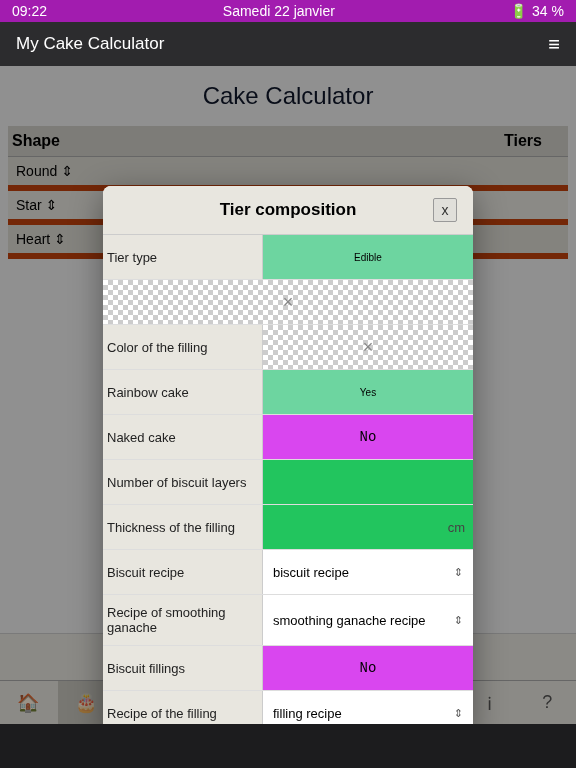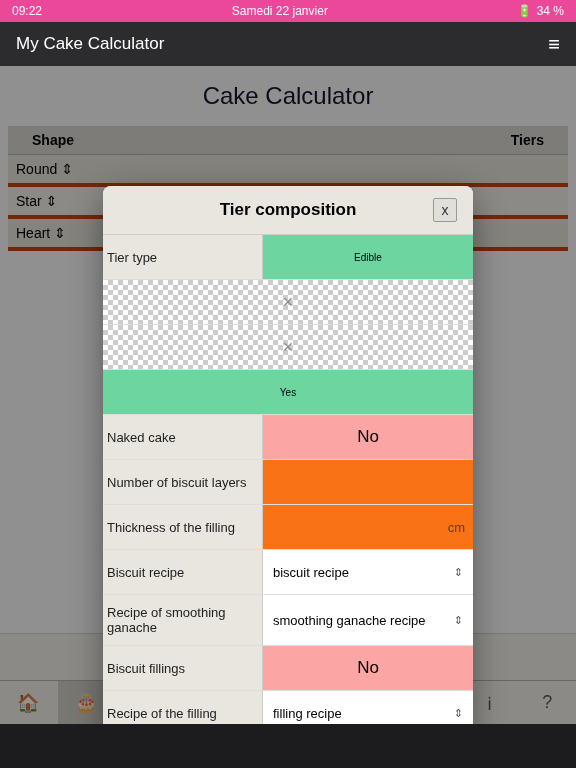--- a/index.html
+++ b/index.html
@@ -7,23 +7,23 @@
       width: 576px;
       height: 768px;
       overflow: hidden;
       font-family: -apple-system, BlinkMacSystemFont, 'Helvetica Neue', Arial, sans-serif;
       background: #1c1c1e;
       position: relative;
     }
 
     
     .status-bar {
-      background: #ec4899;
+      background: #a21caf;
       color: #fff;
-      font-size: 12px;
+      font-size: 14px;
       padding: 4px 12px;
       display: flex;
       justify-content: space-between;
       align-items: center;
       height: 22px;
     }
     .status-right {
       display: flex;
       align-items: center;
       gap: 4px;
@@ -69,33 +69,33 @@
     .bg-table {
       position: absolute;
       top: 60px;
       left: 0;
       right: 0;
       padding: 0 8px;
     }
     .bg-table-header {
       display: flex;
       background: #d0cfc8;
-      font-size: 14px;
+      font-size: 16px;
       font-weight: 600;
-      padding: 6px 24px;
+      padding: 6px 4px;
       border-bottom: 1px solid #aaa;
     }
     .bg-col-shape { width: 100px; }
-    .bg-col-tiers { width: 60px; text-align: right; margin-left: auto; }
+    .bg-col-tiers { width: 60px; text-align: left; margin-left: auto; }
 
     .bg-row {
       display: flex;
       align-items: flex-start;
       background: #e8e6df;
-      border-bottom: 4px solid #c2410c;
+      border-bottom: 6px solid #c2410c;
       padding: 6px 8px;
       font-size: 14px;
     }
     .bg-row:nth-child(even) { background: #dddbd3; }
 
     
     .bottom-bar {
       position: absolute;
       bottom: 44px;
       left: 0;
@@ -221,42 +221,43 @@
       min-height: 44px;
       background: #fff;
       position: relative;
     }
     .modal-value.green {
       background: #6dd5a0;
       color: #000;
       font-size: 10px;
     }
     .modal-value.red {
-      background: #fca5a5;
+      background: #d946ef;
       color: #000;
-      font-size: 17px;
+      font-size: 14px;
+      font-family: Liberation Mono, monospace;
     }
     .modal-value.checker {
       background-image:
         linear-gradient(45deg, #ccc 25%, transparent 25%),
         linear-gradient(-45deg, #ccc 25%, transparent 25%),
         linear-gradient(45deg, transparent 75%, #ccc 75%),
         linear-gradient(-45deg, transparent 75%, #ccc 75%);
       background-size: 10px 10px;
       background-position: 0 0, 0 5px, 5px -5px, -5px 0px;
       background-color: #fff;
     }
     .modal-value.checker::after {
       content: '×';
       font-size: 18px;
       color: #888;
     }
 
     .modal-value.input-style {
-      background: #f97316;
+      background: #22c55e;
       border: none;
     }
     .modal-value .cm-unit {
       position: absolute;
       right: 8px;
       font-size: 13px;
       color: #444;
     }
 
     .select-row {
@@ -339,24 +340,26 @@
         <div class="modal-row">
           <div class="modal-label">Tier type</div>
           <div class="modal-value green">Edible</div>
         </div>
 
         <div class="modal-row">
           <div class="modal-value checker"></div>
         </div>
 
         <div class="modal-row">
+          <div class="modal-label">Color of the filling</div>
           <div class="modal-value checker"></div>
         </div>
 
         <div class="modal-row">
+          <div class="modal-label">Rainbow cake</div>
           <div class="modal-value green">Yes</div>
         </div>
 
         <div class="modal-row">
           <div class="modal-label">Naked cake</div>
           <div class="modal-value red">No</div>
         </div>
 
         <div class="modal-row">
           <div class="modal-label">Number of biscuit layers</div>

